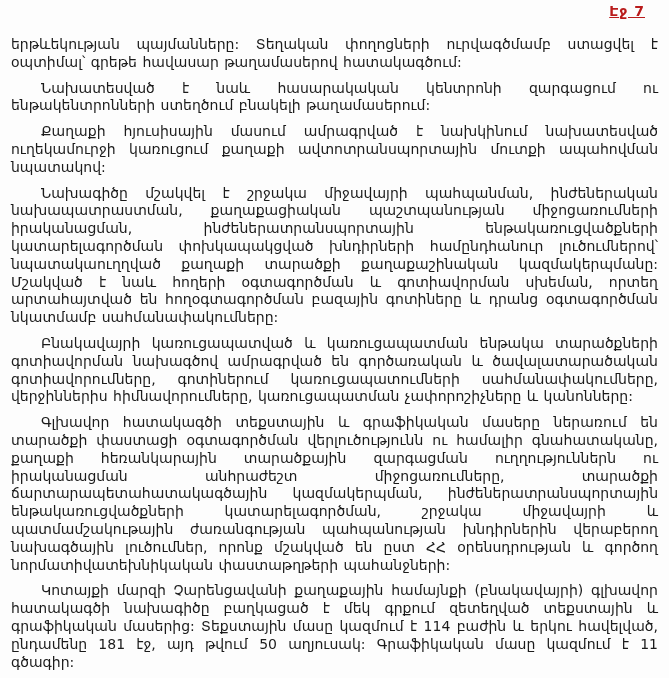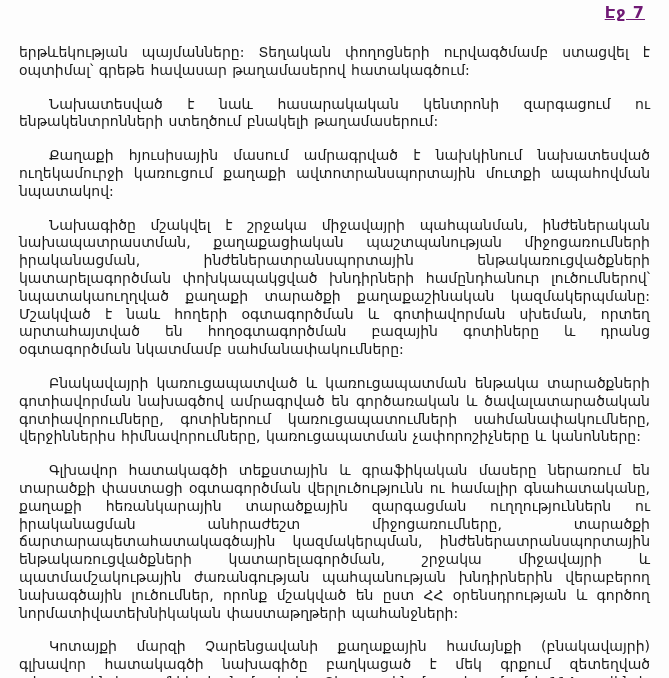--- a/index.html
+++ b/index.html
@@ -14,34 +14,34 @@
     background: #fdfdfd;
     overflow: hidden;
     font-family: "DejaVu Sans", sans-serif;
     color: #1b1b1b;
     box-sizing: border-box;
   }
   .page-number {
     position: absolute;
     top: 3px;
     right: 24px;
-    font-size: 16px;
+    font-size: 14px;
     font-weight: bold;
     letter-spacing: 1px;
-    color: #701a75;
+    color: #b91c1c;
     text-decoration: underline;
   }
   .body-text {
     position: absolute;
     top: 28px;
     left: 3px;
     right: 3px;
   }
   .body-text p {
-    margin: 16px;
+    margin: 8px;
     font-size: 14px;
     line-height: 17.8px;
     text-align: justify;
     text-indent: 30px;
     word-spacing: 1px;
     color: #1b1b1b;
   }
   .body-text p.continuation {
     text-indent: 0;
   }

